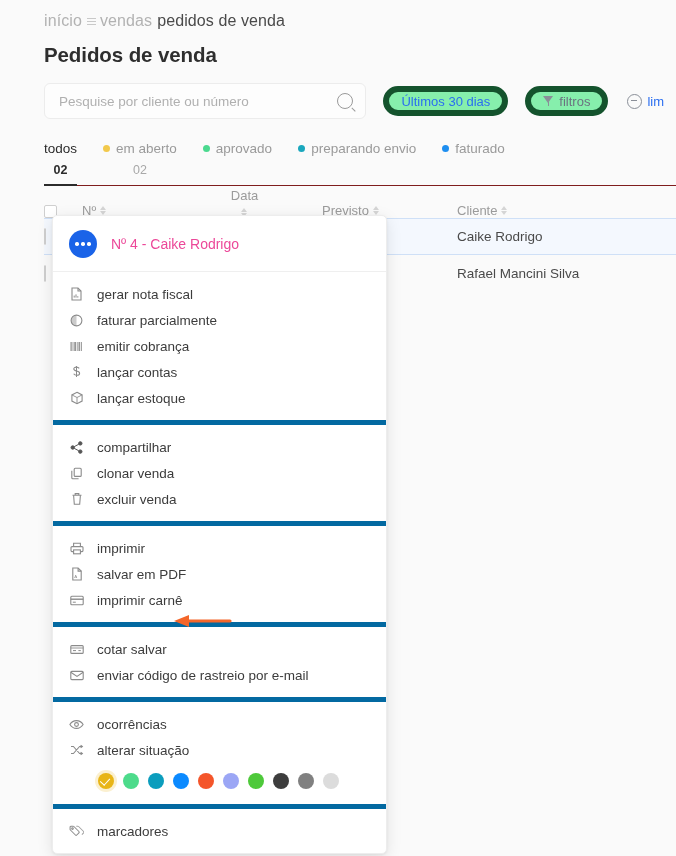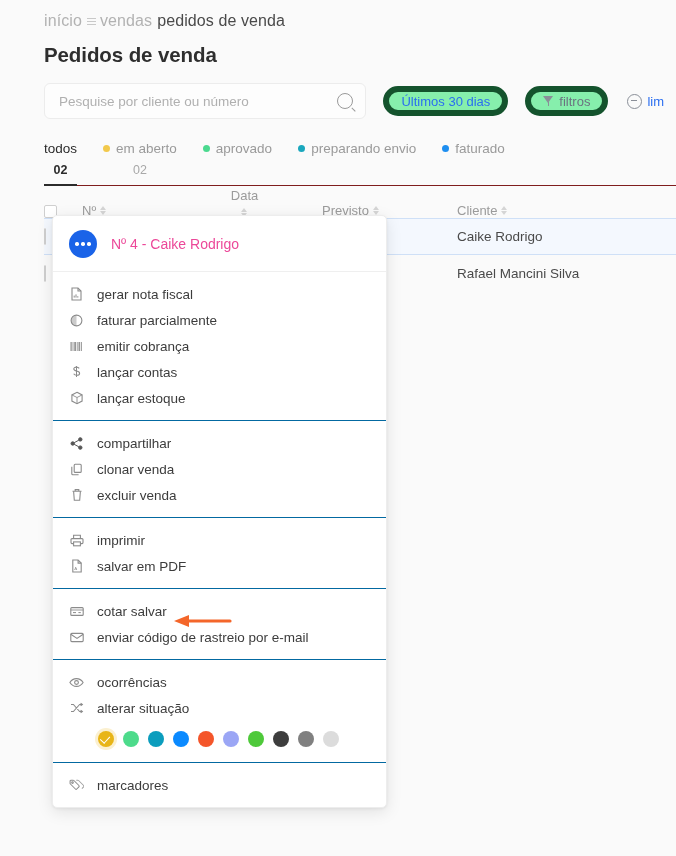--- a/index.html
+++ b/index.html
@@ -288,21 +288,21 @@
     background: #fff;
     display: block;
   }
   .menu-title {
     font-size: 14px;
     color: #ec4899;
     font-weight: normal;
   }
   .menu-group {
     padding: 9px 0 9px 0;
-    border-bottom: 1px solid #0369a1;
+    border-bottom: 5px solid #0369a1;
   }
   .menu-group:last-child { border-bottom: none; }
   .menu-item {
     display: flex;
     align-items: center;
     gap: 13px;
     height: 26px;
     padding: 0 16px;
     font-size: 13.5px;
     color: #3c3c3c;
@@ -577,20 +577,30 @@
     </div>
     <div class="menu-item">
       <span class="mi-icon">
         <svg width="12" height="14" viewBox="0 0 12 14" fill="none" stroke="currentColor" stroke-width="1.1">
           <path d="M1.8 1h5.3l3.1 3.1V13H1.8z"></path>
             <path d="M7.1 1v3.1h3.1"></path>
           <text x="3.2" y="11" font-size="4.4" fill="currentColor" stroke="none" font-family="Liberation Sans">A</text>
         </svg>
       </span>
       <span>salvar em PDF</span>
+    </div>
+    <div class="menu-item">
+      <span class="mi-icon">
+        <svg width="14" height="11" viewBox="0 0 14 11" fill="none" stroke="currentColor" stroke-width="1.1">
+          <rect x="0.8" y="1.2" width="12.4" height="8.6" rx="1"></rect>
+          <path d="M0.8 4.2h12.4" stroke-width="1.4"></path>
+          <path d="M2.8 7.2h3" stroke-width="1"></path>
+        </svg>
+      </span>
+      <span>imprimir carnê</span>
     </div>
   </div>
 
   <div class="menu-group">
     <div class="menu-item">
       <span class="mi-icon">
         <svg width="14" height="11" viewBox="0 0 14 11" fill="none" stroke="currentColor" stroke-width="1.1">
           <rect x="0.8" y="1.6" width="12.4" height="7.8" rx="1"></rect>
           <path d="M0.8 4h12.4" stroke-width=".9"></path>
           <path d="M3 6.6h3M8.4 6.6h2.4" stroke-width="1"></path>

